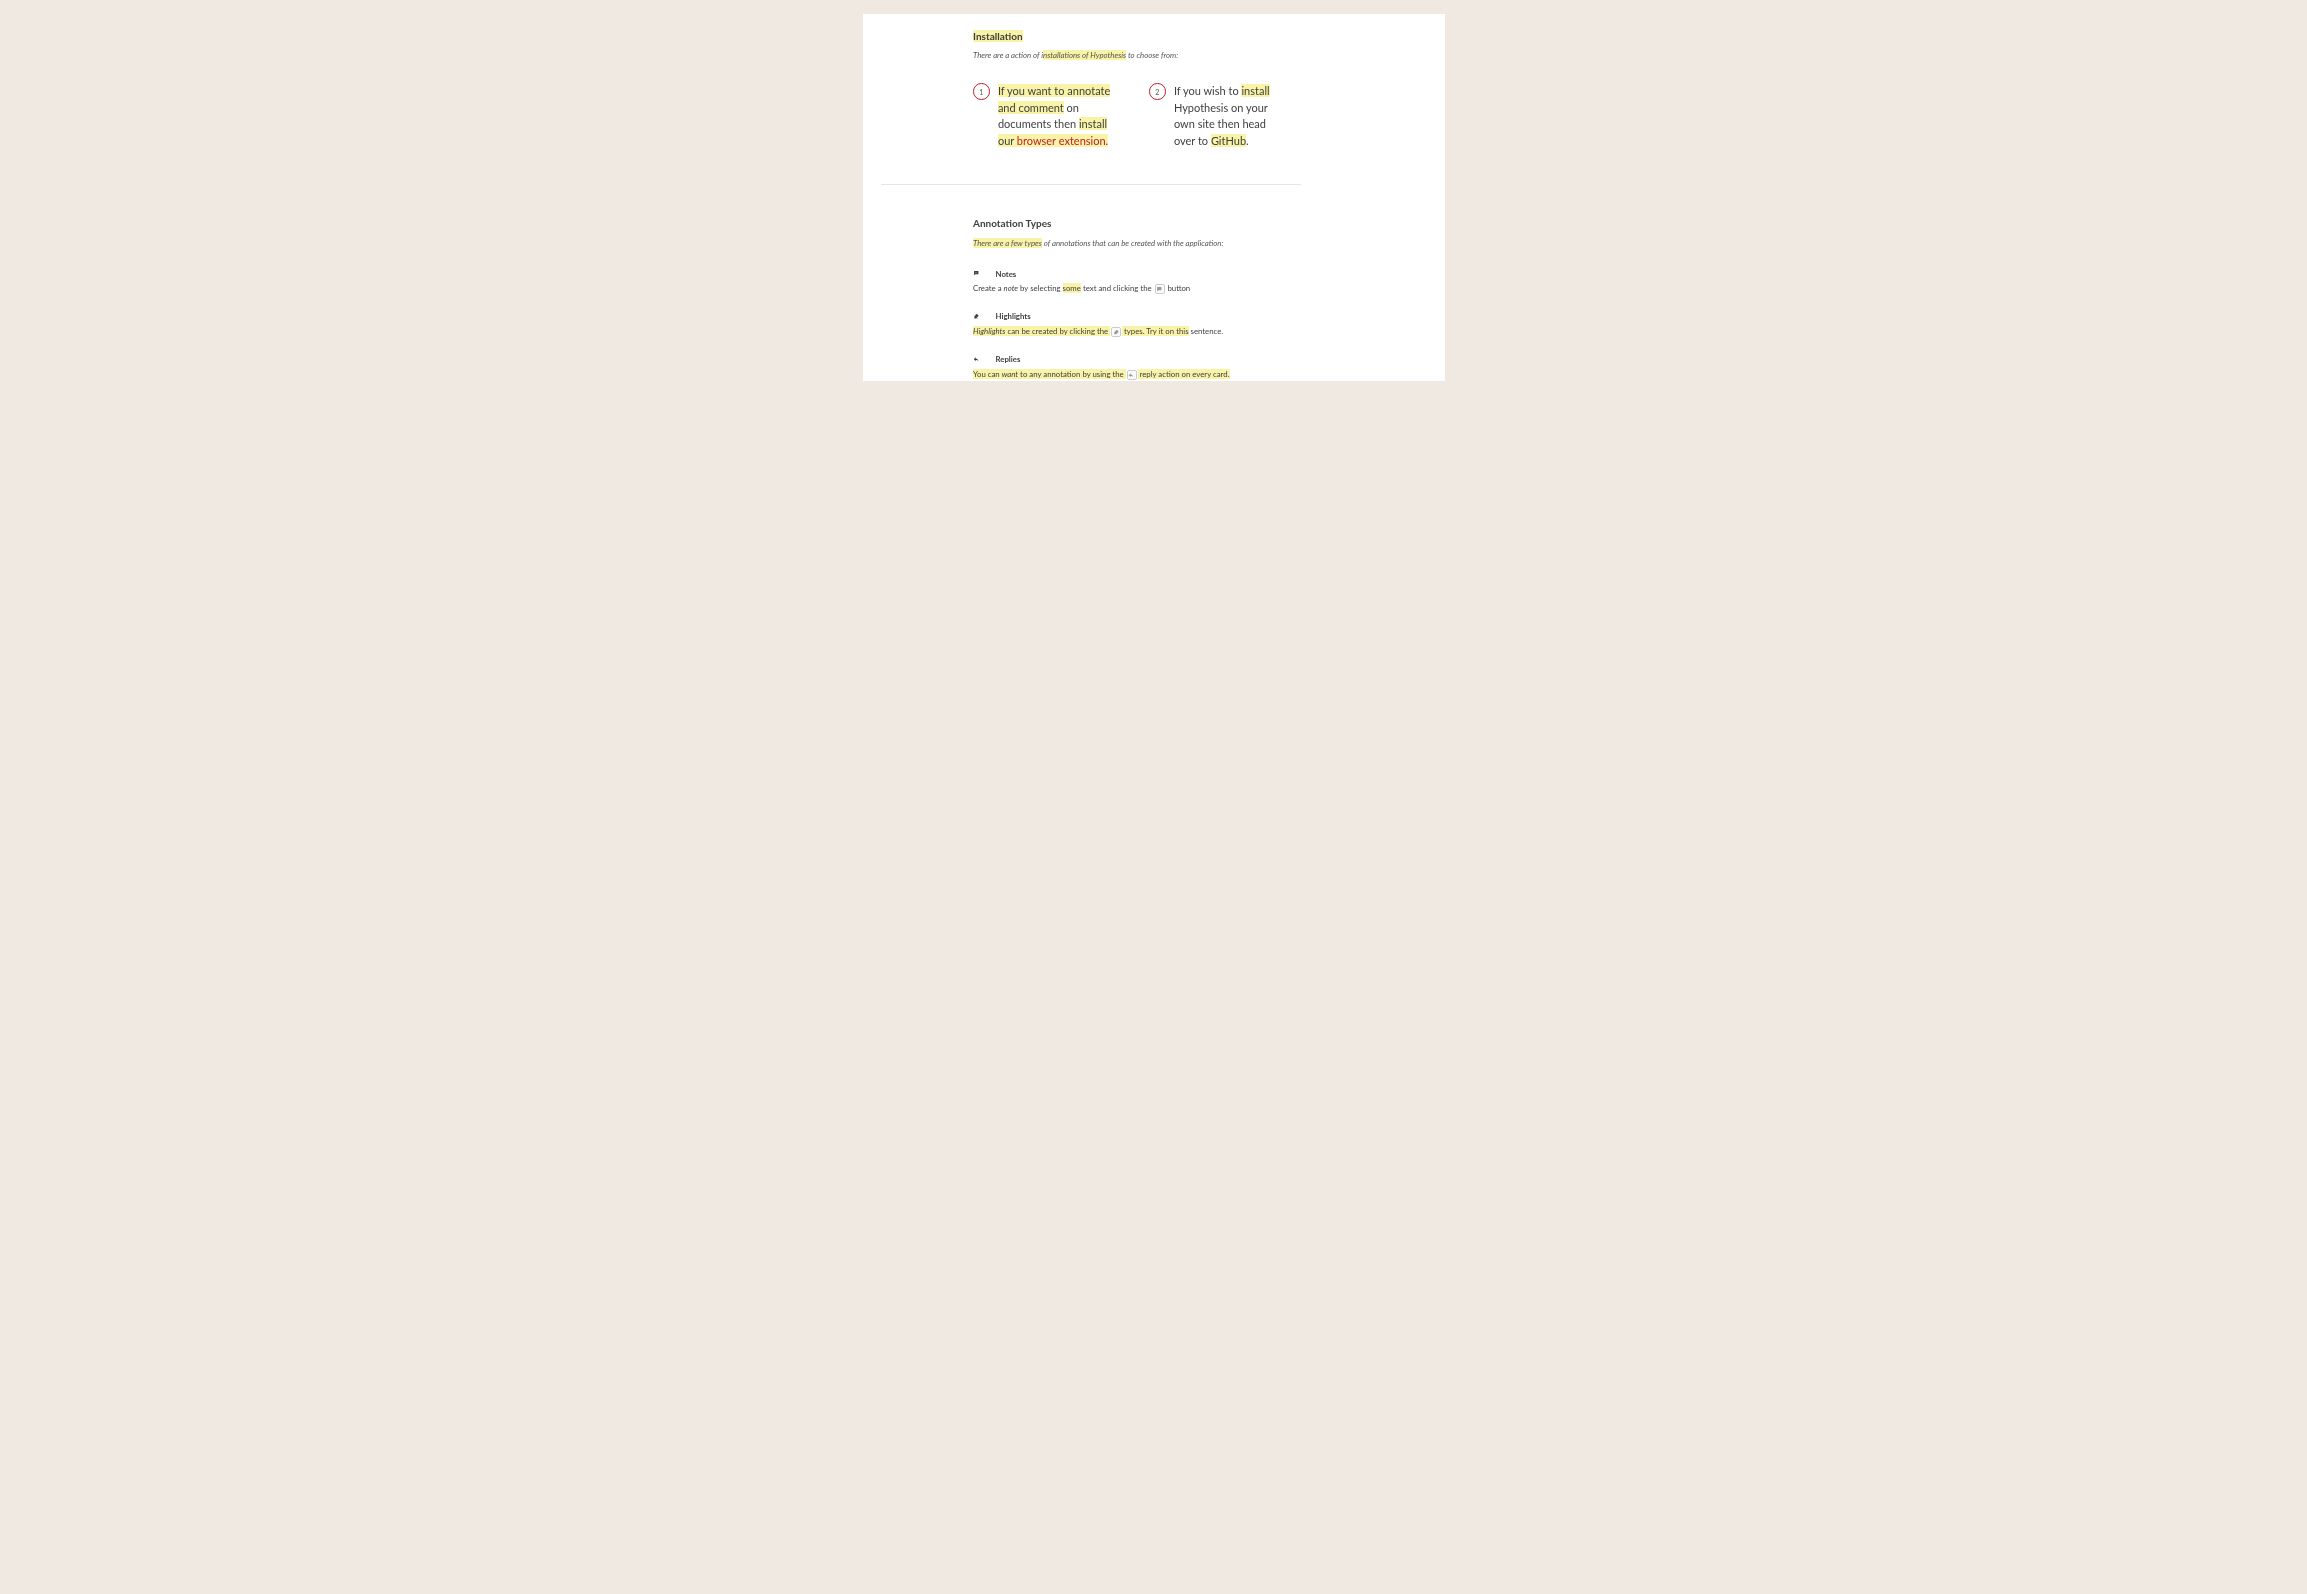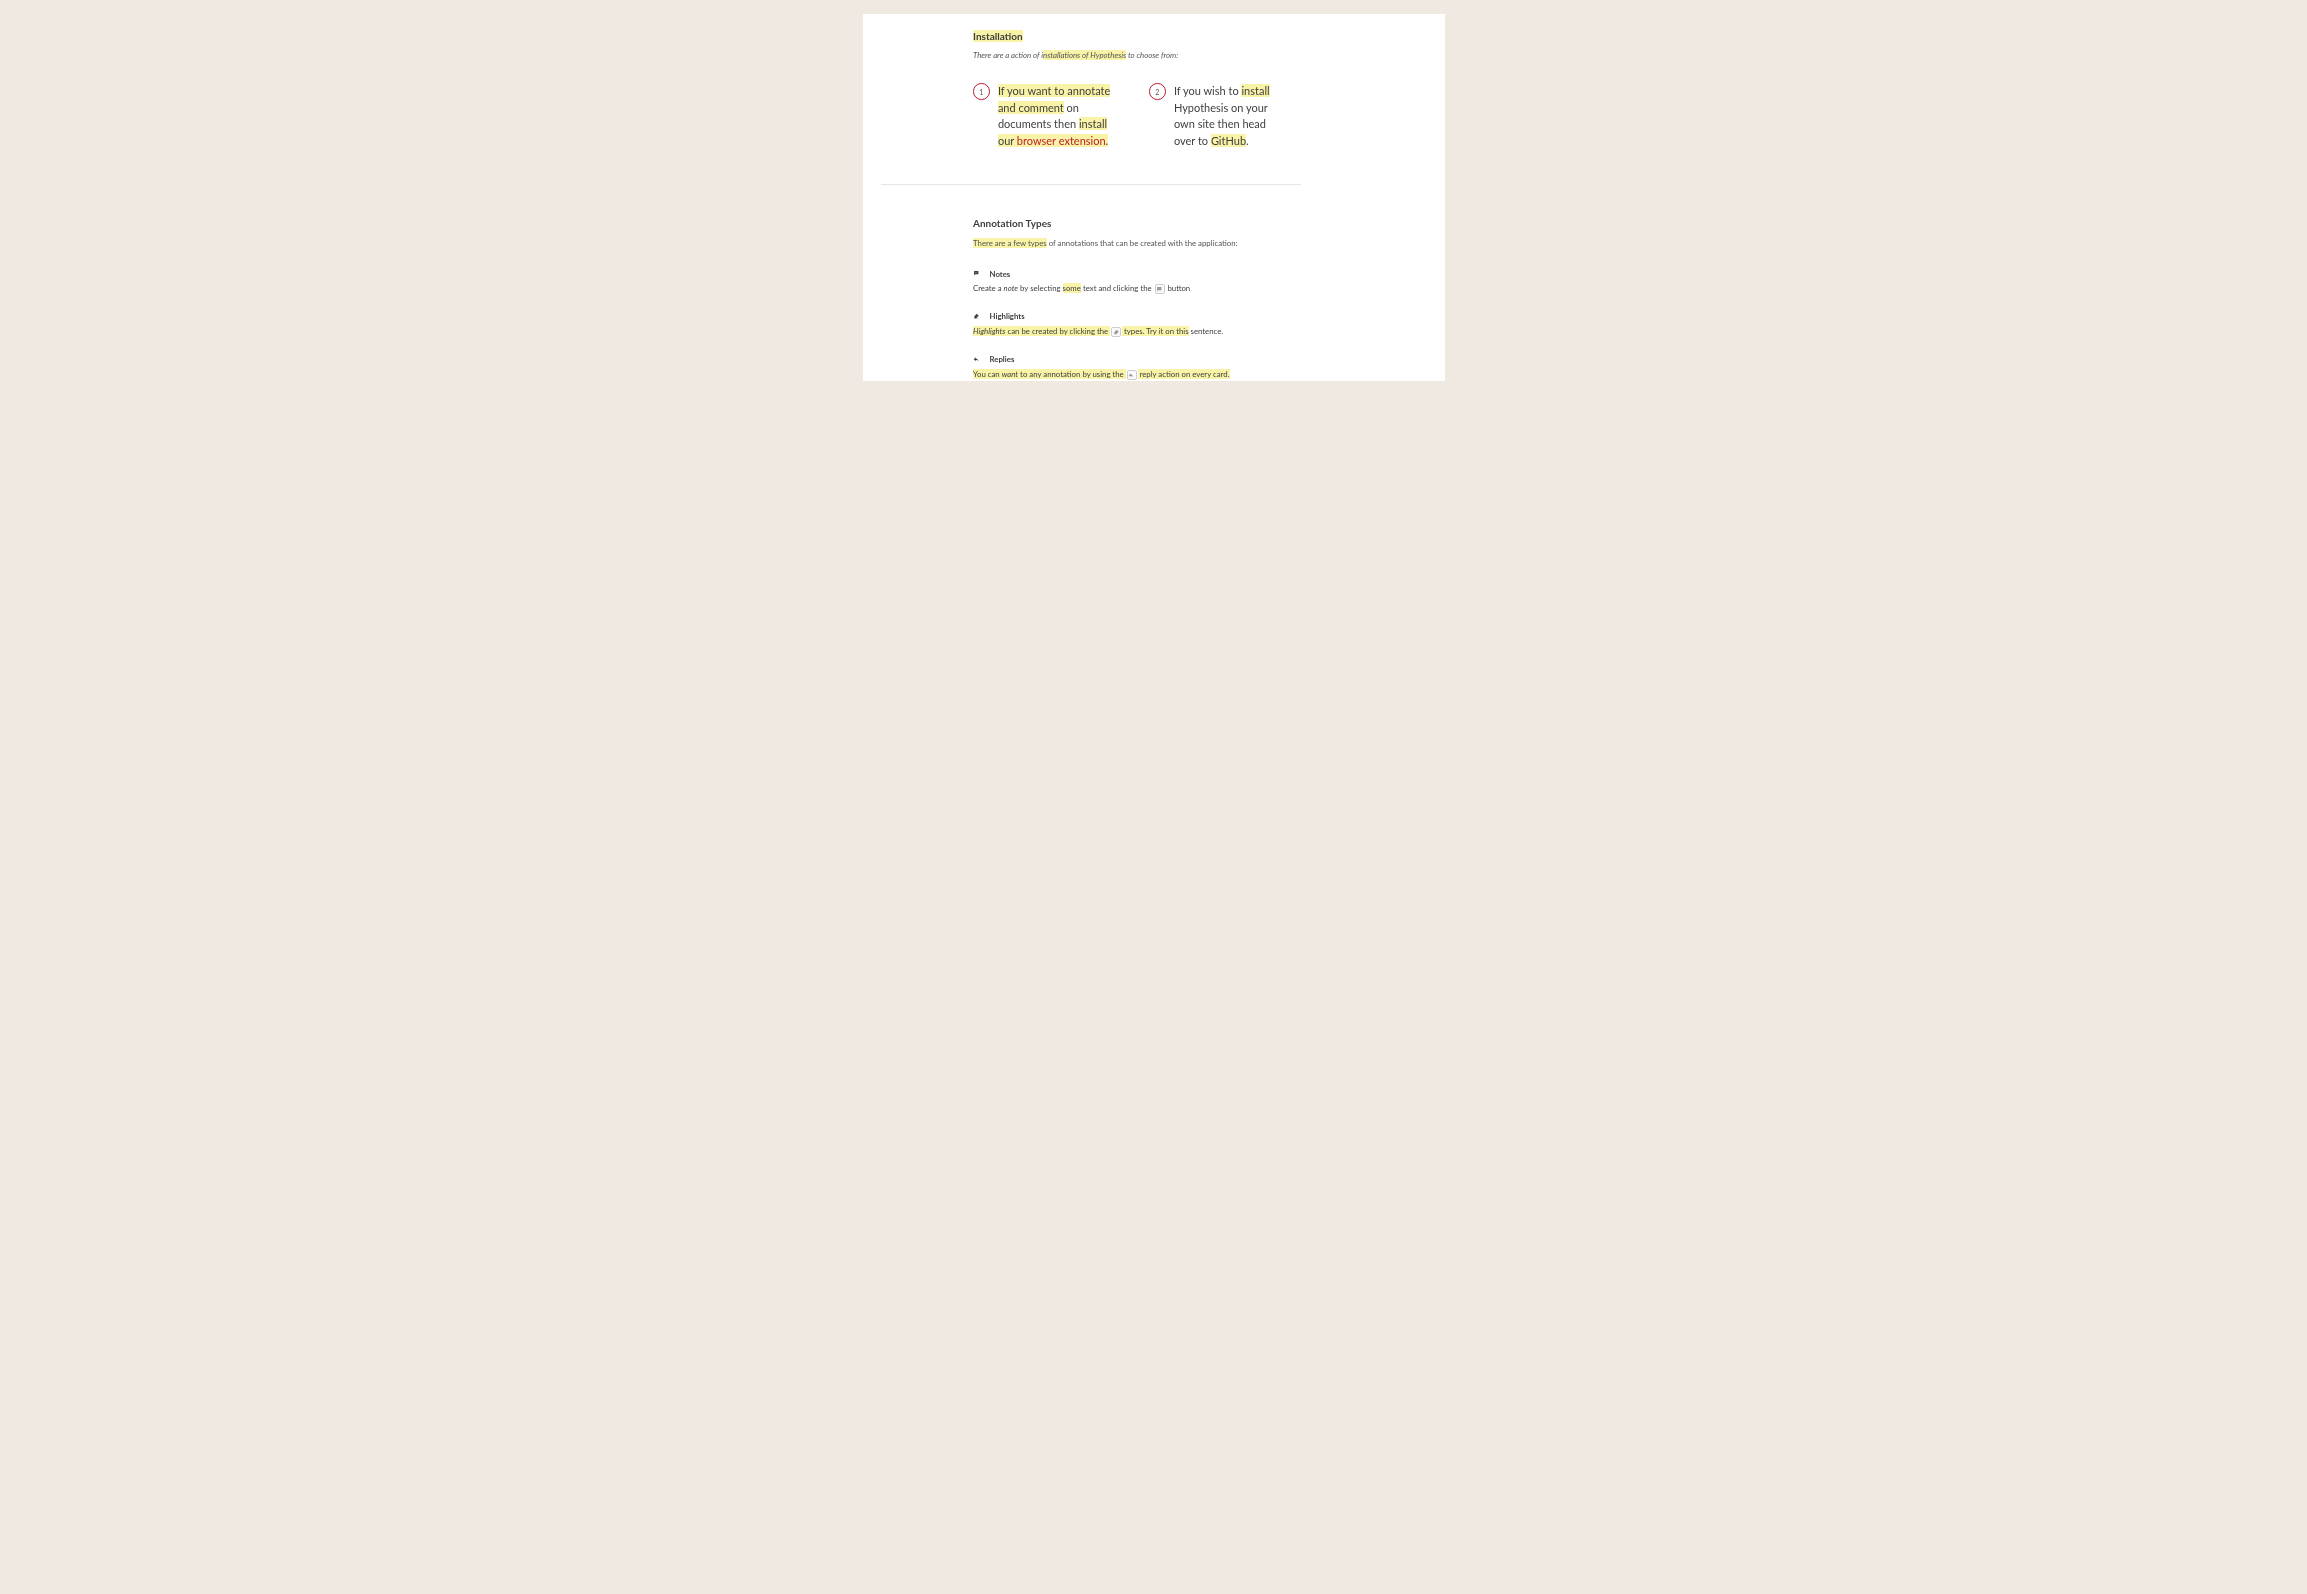--- a/index.html
+++ b/index.html
@@ -68,28 +68,29 @@
     color: #bd1c2b;
     text-decoration: none;
   }
   hr.divider {
     border: none;
     border-top: 0.5px solid #e5e5e5;
     margin: 0 -18.5px 32px -92px;
     width: calc(100% + 111px);
   }
   .section-intro {
+    font-style: italic;
     font-size: 7.8px;
     color: #555;
     margin-bottom: 21px;
   }
   h3 {
     display: flex;
     align-items: center;
-    gap: 10px;
+    gap: 16px;
     font-size: 7.8px;
     font-weight: 700;
     color: #3f3f3f;
     margin-bottom: 4.6px;
   }
   .type-desc {
     font-size: 7.8px;
     color: #3f3f3f;
     margin-bottom: 16.6px;
     line-height: 1.5;

